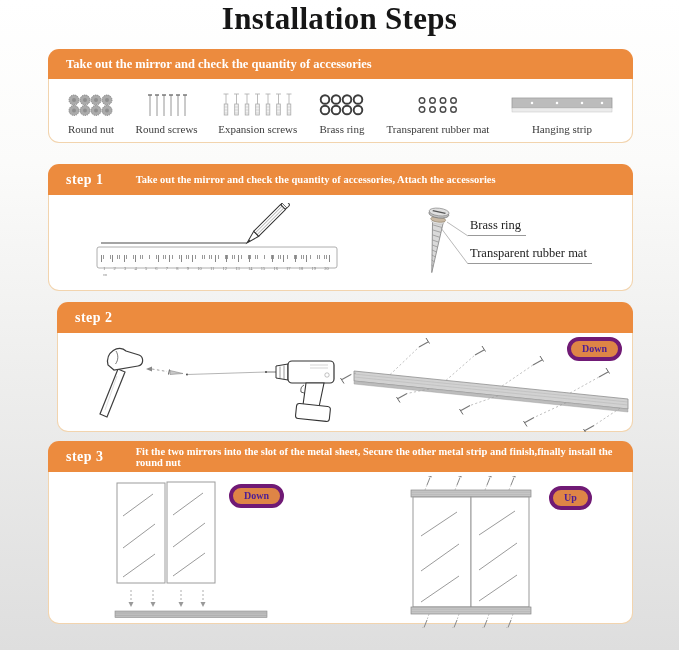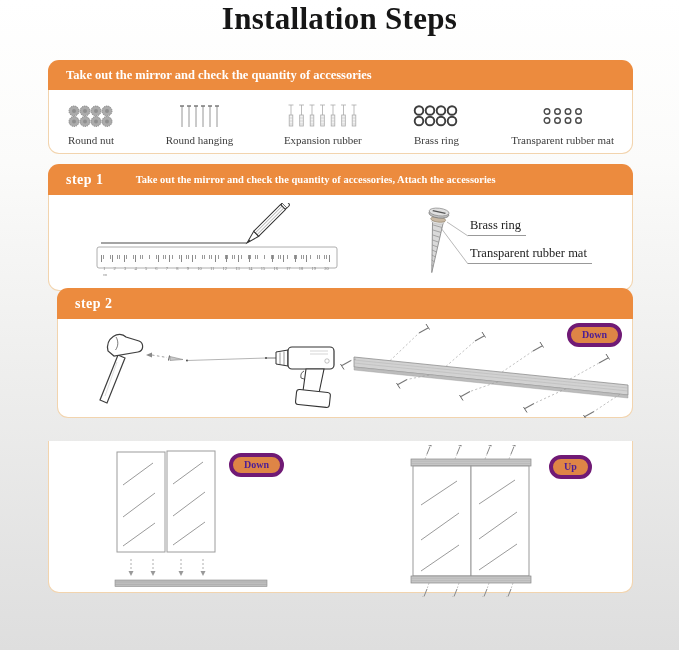--- a/index.html
+++ b/index.html
@@ -7,23 +7,23 @@
   .page {
     position:relative; width:679px; height:650px; overflow:hidden;
     background:linear-gradient(180deg,#ffffff 0%,#fbfbfa 25%,#efefee 55%,#dedede 100%);
     font-family:Liberation Serif, serif;
   }
   .title {
     position:absolute; top:1px; left:0; right:0; text-align:center;
     font-size:31px; font-weight:800; color:#161616; letter-spacing:.3px;
   }
   .card { position:absolute; left:48px; width:585px; }
-  .card.c1 { top:60px;  height:94px;text-align:center; }
+  .card.c1 { top:49px;  height:94px;text-align:center; }
   .card.c2 { top:164px; height:127px; }
-  .card.c3 { top:288px; height:130px;padding-left:9px; }
+  .card.c3 { top:302px; height:130px;padding-left:9px; }
   .card.c4 { top:441px; height:183px; }
   .card-header {
     background:#EC8B3E; border-radius:11px 11px 0 0; height:30px;
     display:flex; align-items:center; padding:0 16px 0 18px;
   }
   .c2 .card-header,.c3 .card-header,.c4 .card-header { height:31px; }
   .acc-title { color:#fff; font-weight:700; font-size:12.5px; }
   .step-badge { color:#fff; font-weight:800; font-size:14px; letter-spacing:.5px; white-space:nowrap; }
   .step-text { color:#fff; font-size:10.5px; font-weight:600; margin-left:32px; }
   .card-body {
@@ -108,21 +108,21 @@
               <g stroke="#707070" stroke-width="1.4">
                 <line x1="2" y1="3" x2="6" y2="3"></line>
                   <line x1="9" y1="3" x2="13" y2="3"></line>
                   <line x1="16" y1="3" x2="20" y2="3"></line>
                 <line x1="23" y1="3" x2="27" y2="3"></line>
                   <line x1="30" y1="3" x2="34" y2="3"></line>
                   <line x1="37" y1="3" x2="41" y2="3"></line>
               </g>
             </svg>
           </span>
-          <span class="acc-label">Round hanging</span>
+          <span class="acc-label">Round screws</span>
         </div>
 
         <div class="acc-item">
           <span class="acc-icon">
             <svg width="74" height="28" viewBox="0 0 74 28">
               <g stroke="#aaa" stroke-width="0.8">
                 <g>
                   <line x1="2.5" y1="3" x2="7.5" y2="3"></line>
                     <line x1="5" y1="3" x2="5" y2="13"></line>
                     <rect x="3.2" y="13" width="3.6" height="11" fill="#f2f2f2"></rect>
@@ -164,21 +164,21 @@
                   <line x1="45.2" y1="22" x2="48.8" y2="22"></line>
                 <line x1="55.7" y1="16" x2="59.3" y2="16"></line>
                   <line x1="55.7" y1="19" x2="59.3" y2="19"></line>
                   <line x1="55.7" y1="22" x2="59.3" y2="22"></line>
                 <line x1="66.2" y1="16" x2="69.8" y2="16"></line>
                   <line x1="66.2" y1="19" x2="69.8" y2="19"></line>
                   <line x1="66.2" y1="22" x2="69.8" y2="22"></line>
               </g>
             </svg>
           </span>
-          <span class="acc-label">Expansion rubber</span>
+          <span class="acc-label">Expansion screws</span>
         </div>
 
         <div class="acc-item">
           <span class="acc-icon">
             <svg width="48" height="24" viewBox="0 0 48 24">
               <g fill="none" stroke="#3d3d3d" stroke-width="1.9">
                 <circle cx="7" cy="6.5" r="4.3"></circle>
                   <circle cx="18" cy="6.5" r="4.3"></circle>
                   <circle cx="29" cy="6.5" r="4.3"></circle>
                   <circle cx="40" cy="6.5" r="4.3"></circle>
@@ -203,20 +203,41 @@
                 <circle cx="6" cy="14.5" r="2.8"></circle>
                   <circle cx="16.5" cy="14.5" r="2.8"></circle>
                   <circle cx="27" cy="14.5" r="2.8"></circle>
                   <circle cx="37.5" cy="14.5" r="2.8"></circle>
               </g>
             </svg>
           </span>
           <span class="acc-label">Transparent rubber mat</span>
         </div>
 
+        <div class="acc-item">
+          <span class="acc-icon">
+            <svg width="104" height="20" viewBox="0 0 104 20">
+              <rect x="2" y="3" width="100" height="10" fill="#c4c4c4" stroke="#8f8f8f" stroke-width="0.7"></rect>
+              <g stroke="#a6a6a6" stroke-width="0.5">
+                <line x1="2" y1="5" x2="102" y2="5"></line>
+                  <line x1="2" y1="7" x2="102" y2="7"></line>
+                <line x1="2" y1="9" x2="102" y2="9"></line>
+                  <line x1="2" y1="11" x2="102" y2="11"></line>
+              </g>
+              <g fill="#fff" stroke="#9a9a9a" stroke-width="0.4">
+                <circle cx="22" cy="8" r="1.7"></circle>
+                  <circle cx="47" cy="8" r="1.7"></circle>
+                  <circle cx="72" cy="8" r="1.7"></circle>
+                  <circle cx="92" cy="8" r="1.7"></circle>
+              </g>
+              <rect x="2" y="13" width="100" height="4" fill="#ececec" stroke="#c4c4c4" stroke-width="0.5"></rect>
+            </svg>
+          </span>
+          <span class="acc-label">Hanging strip</span>
+        </div>
 
       </div>
     </div>
   </div>
 
   <div class="card c2">
     <div class="card-header">
       <span class="step-badge">step 1</span>
       <span class="step-text">Take out the mirror and check the quantity of accessories, Attach the accessories</span>
     </div>
@@ -352,20 +373,24 @@
         <use href="#s2scr" transform="translate(194,84.5) rotate(180)"></use>
         <use href="#s2scr" transform="translate(254,92.5) rotate(180)"></use>
         <use href="#s2scr" transform="translate(11,41.5) rotate(180)"></use>
       </svg>
 
       <span class="pill" style="left:509px; top:4px;">Down</span>
     </div>
   </div>
 
   <div class="card c4">
+    <div class="card-header">
+      <span class="step-badge">step 3</span>
+      <span class="step-text">Fit the two mirrors into the slot of the metal sheet, Secure the other metal strip and finish,finally install the round nut</span>
+    </div>
     <div class="card-body">
 
       <svg class="abs" style="left:58px; top:6px;" width="215" height="150" viewBox="0 0 215 150">
         <rect x="10" y="5" width="48" height="100" fill="#fff" stroke="#9c9c9c" stroke-width="1"></rect>
         <rect x="60" y="4" width="48" height="101" fill="#fff" stroke="#9c9c9c" stroke-width="1"></rect>
         <g stroke="#8f8f8f" stroke-width="0.9">
           <line x1="16" y1="38" x2="46" y2="16"></line>
             <line x1="16" y1="70" x2="48" y2="46"></line>
             <line x1="16" y1="99" x2="48" y2="76"></line>
           <line x1="66" y1="37" x2="96" y2="15"></line>

